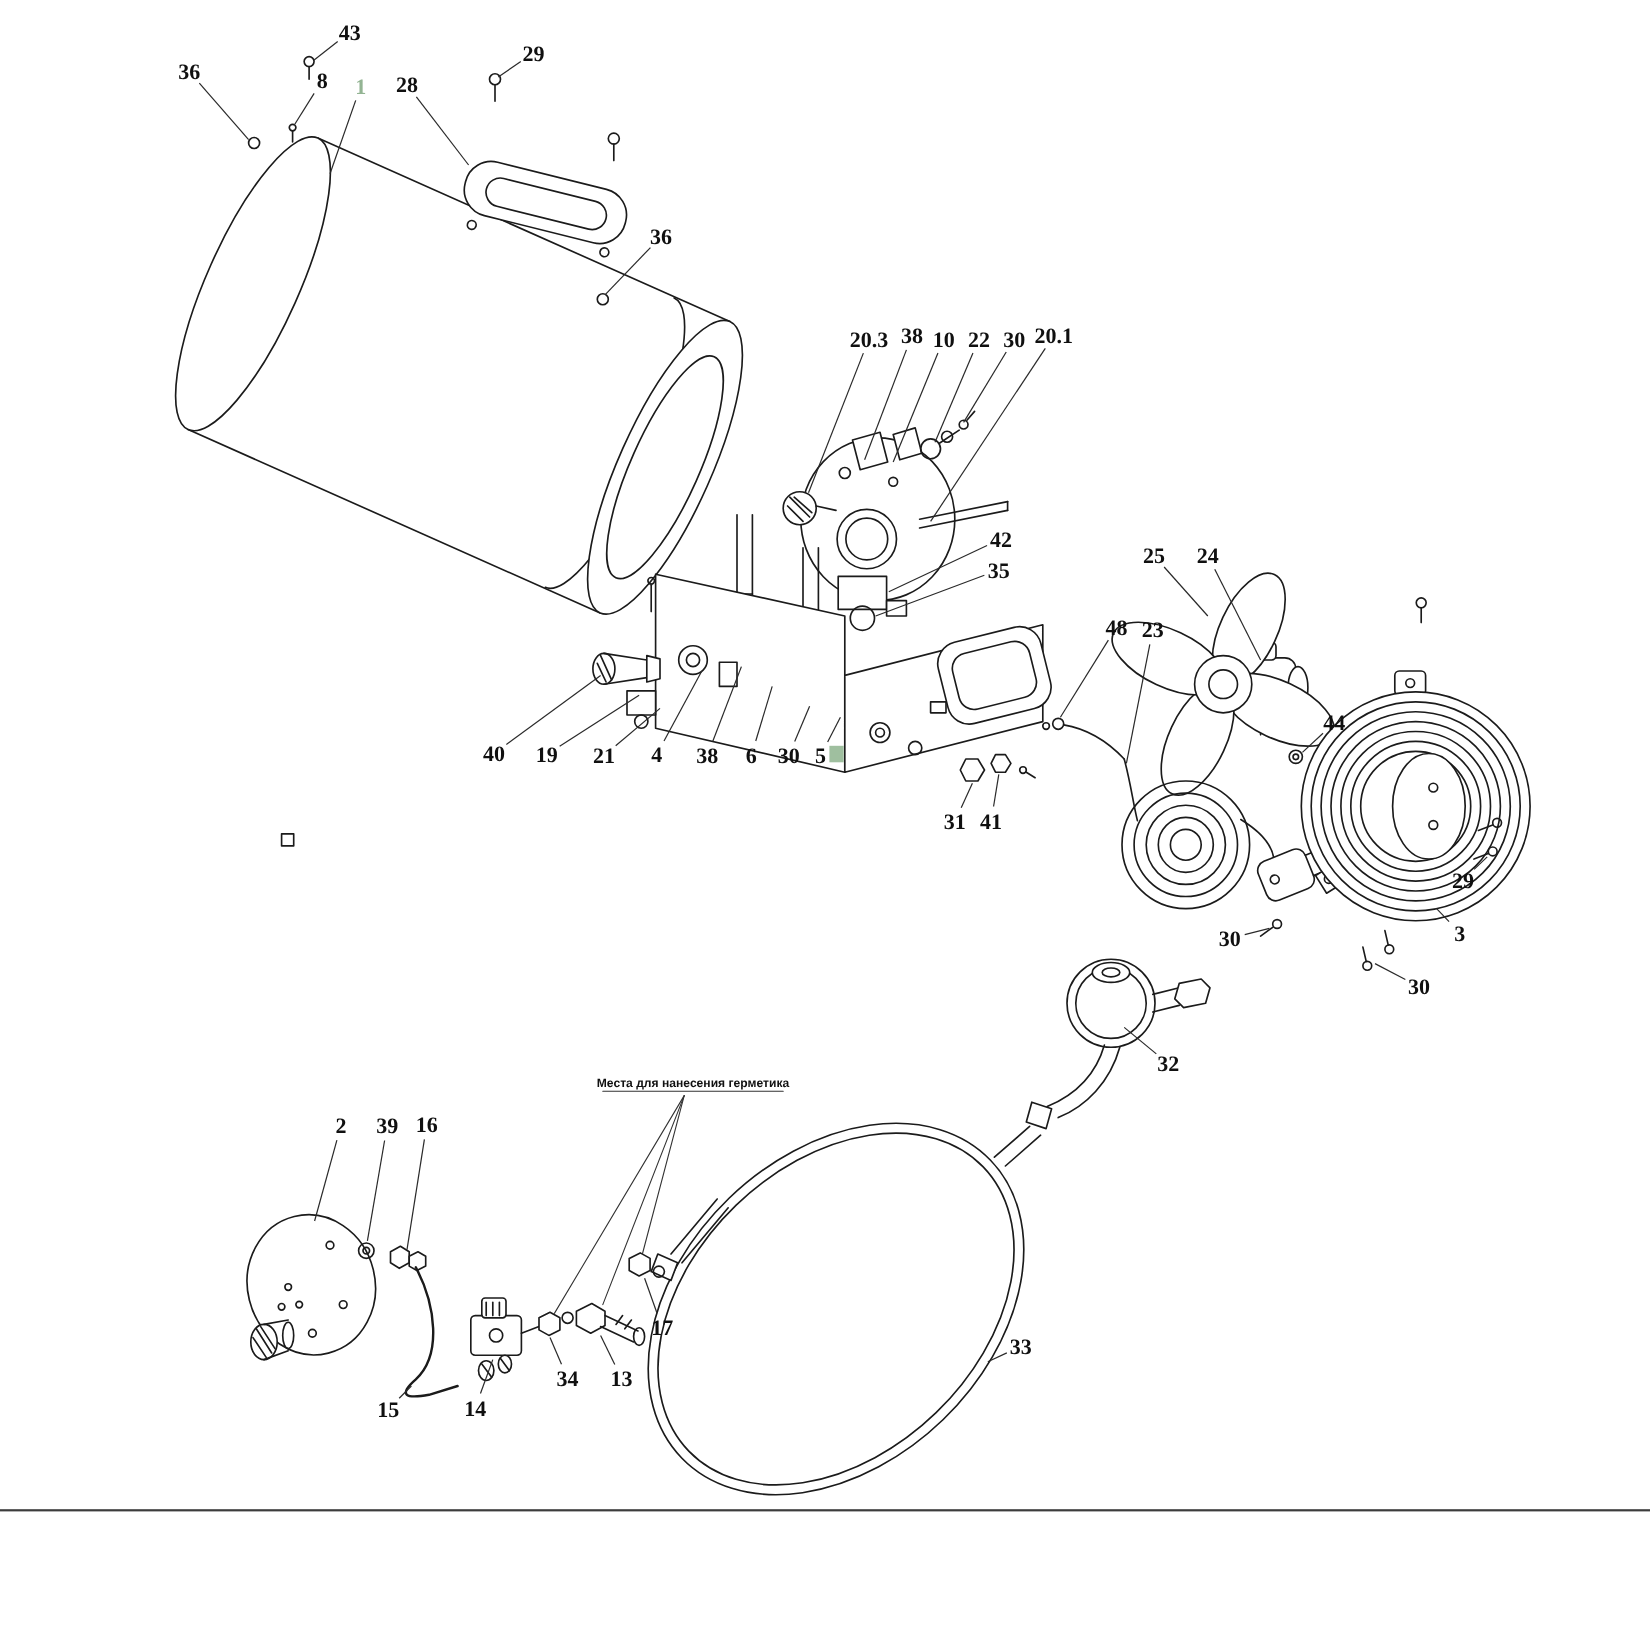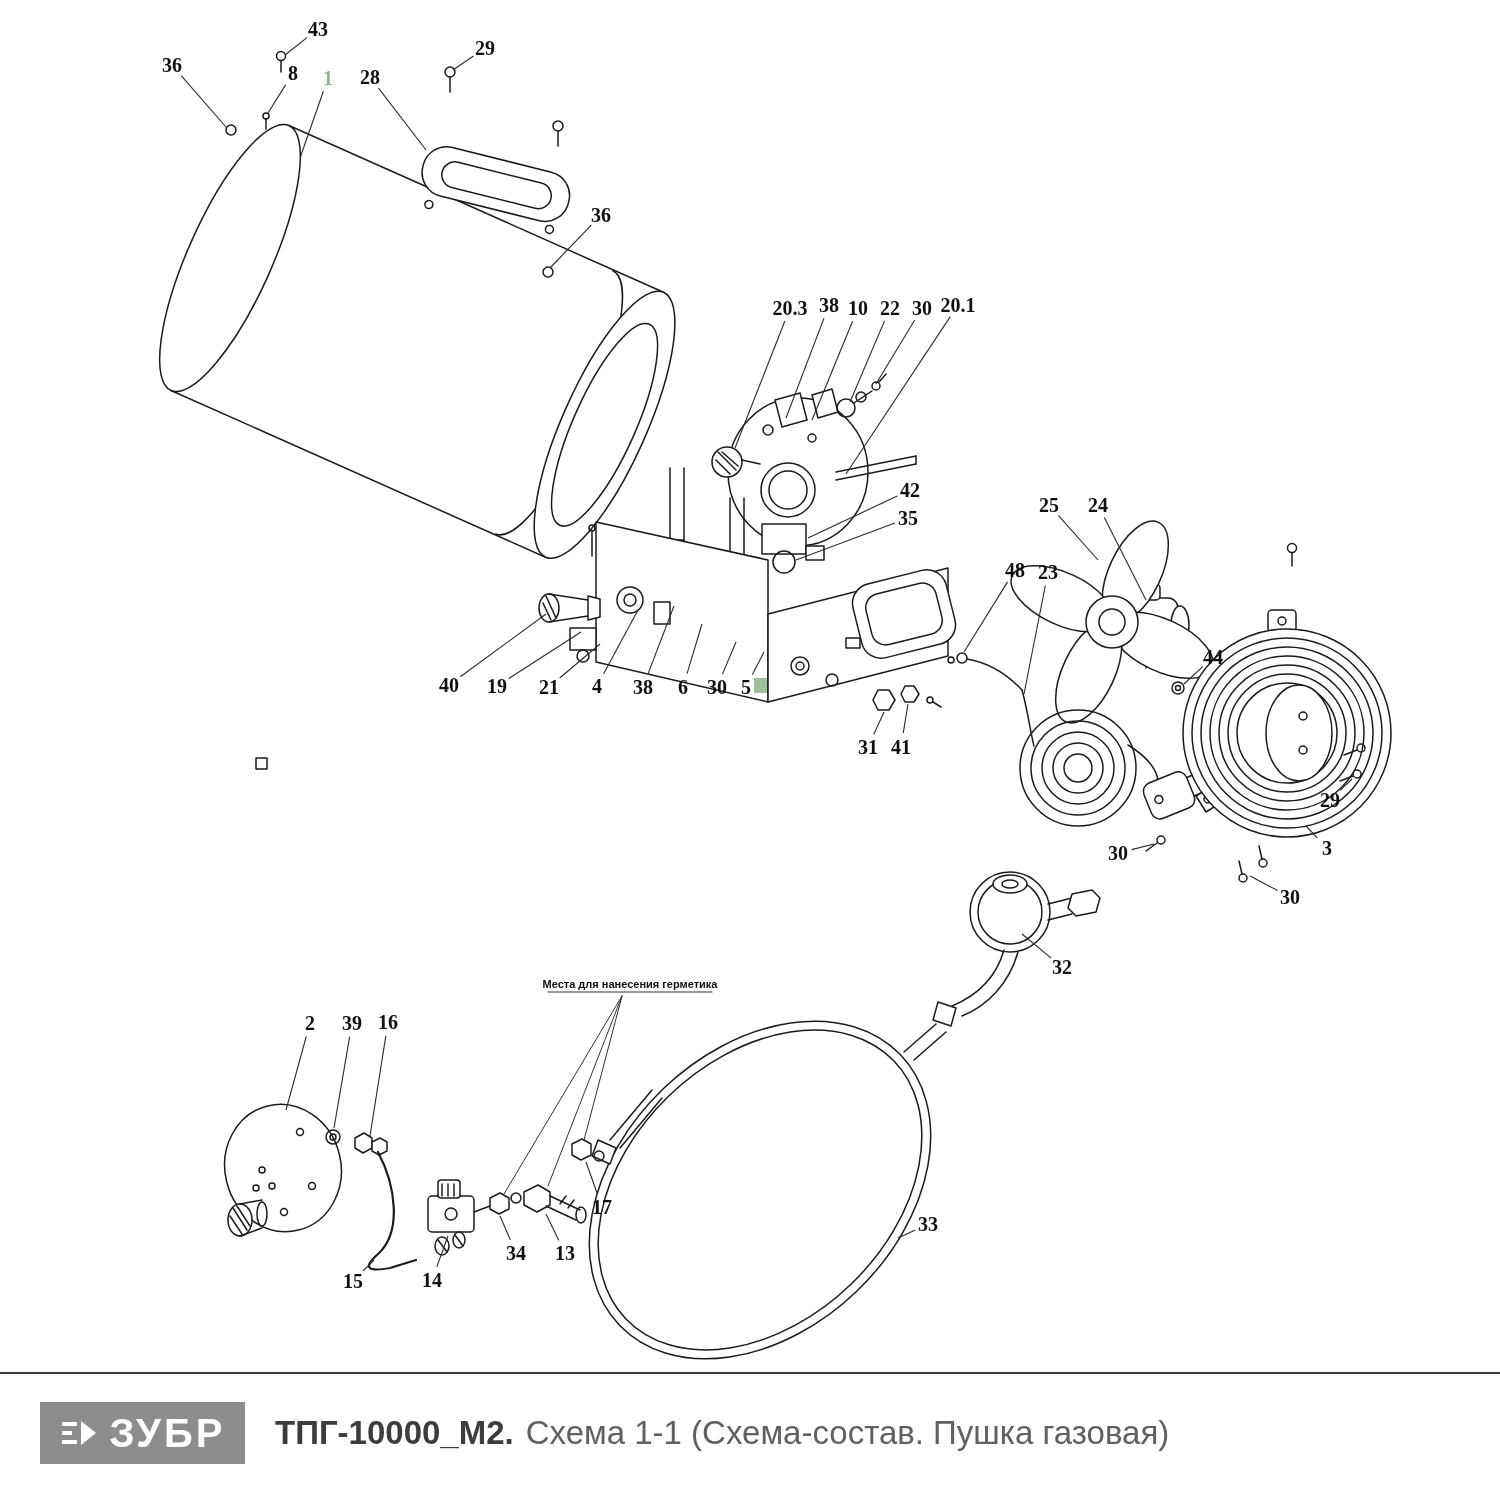--- a/index.html
+++ b/index.html
@@ -375,26 +375,14 @@
         <text x="928" y="1231" class="callout">33</text>
         <line x1="362.8994949366117" y1="1271.1005050633883" x2="374" y2="1260" class="leader"></line>
         <text x="353" y="1288" class="callout">15</text>
         <line x1="436.7844028832139" y1="1266.842892071162" x2="448" y2="1236" class="leader"></line>
         <text x="432" y="1287" class="callout">14</text>
       </g>
 </svg>
 
 <div class="rule"></div>
 
-<div class="footer">
-  <div class="logo">
-    <svg width="38" height="34" viewBox="0 0 38 34">
-      <path d="M2 8 h15 M2 17 h10 M2 26 h15" stroke="#fff" stroke-width="4" fill="none"></path>
-      <path d="M21 5 L36 17 L21 29 Z" fill="#fff"></path>
-    </svg>
-    <span class="logo-text">ЗУБР</span>
-  </div>
-  <div class="title">
-    <span class="model">ТПГ-10000_М2.</span><span class="subtitle">Схема 1-1 (Схема-состав. Пушка газовая)</span>
-  </div>
+
 </div>
 
-</div>
-
 </body></html>

